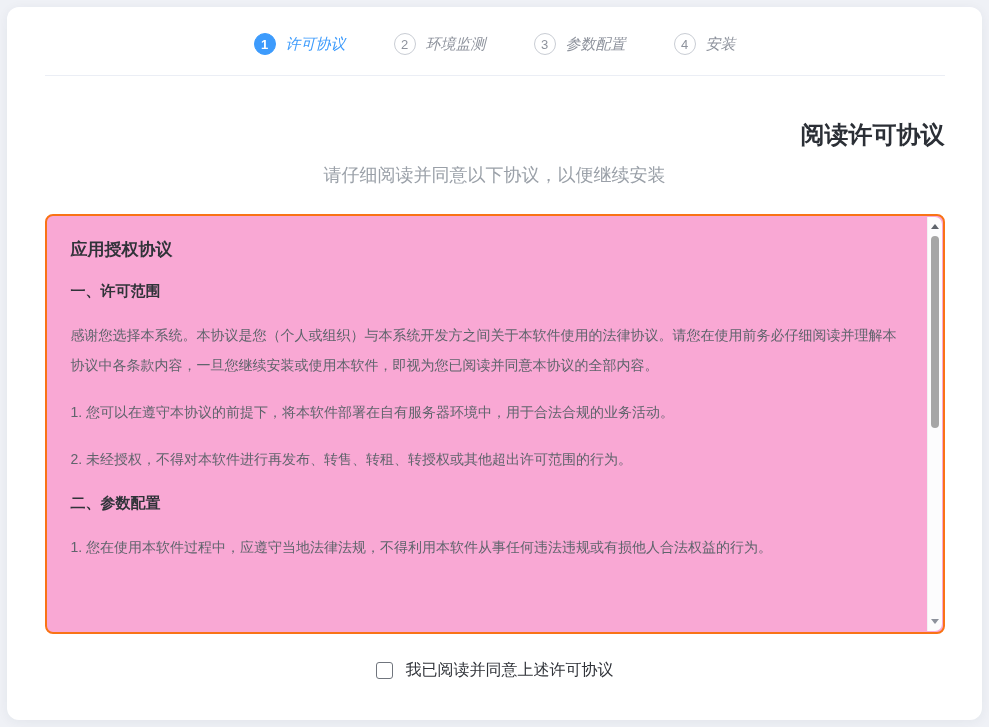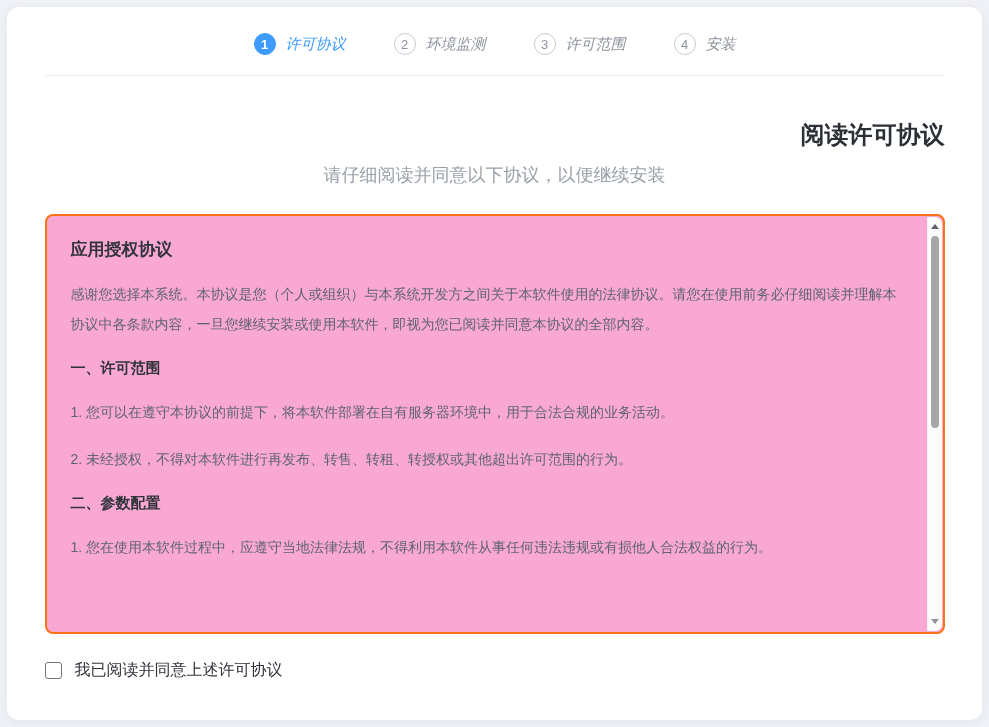--- a/index.html
+++ b/index.html
@@ -65,21 +65,21 @@
     position: absolute; bottom: 7px; left: 3px; width: 0; height: 0;
     border-left: 4px solid transparent; border-right: 4px solid transparent;
     border-top: 5px solid #8d929c;
   }
   .sb-thumb {
     position: absolute; left: 3px; top: 19px; width: 8px; height: 192px;
     background: #a6a6a6; border-radius: 4px;
   }
 
   
-  .agree-row { margin-top: 26px; display: flex; justify-content: flex-start; align-items: center; gap: 13px; }
+  .agree-row { margin-top: 26px; display: flex; justify-content: center; align-items: center; gap: 13px; }
   .agree-checkbox {
     appearance: none; -webkit-appearance: none; margin: 0;
     width: 17px; height: 17px; border: 1.5px solid #70757d; border-radius: 3px;
     background: #ffffff; cursor: pointer;
   }
   .agree-label { font-size: 16px; color: #303339; cursor: pointer; }
 
   
   .actions { margin-top: 40px; display: flex; justify-content: center; }
   .next-button {
@@ -98,38 +98,38 @@
       <div class="step active">
         <span class="step-circle">1</span>
         <span class="step-label">许可协议</span>
       </div>
       <div class="step">
         <span class="step-circle">2</span>
         <span class="step-label">环境监测</span>
       </div>
       <div class="step">
         <span class="step-circle">3</span>
-        <span class="step-label">许可范围</span>
+        <span class="step-label">参数配置</span>
       </div>
       <div class="step">
         <span class="step-circle">4</span>
         <span class="step-label">安装</span>
       </div>
     </div>
 
     <div class="page-header">
       <h1 class="page-title">阅读许可协议</h1>
       <p class="page-subtitle">请仔细阅读并同意以下协议，以便继续安装</p>
     </div>
 
     <div class="license-box">
       <div class="license-content">
         <h2 class="license-heading">应用授权协议</h2>
+        <p class="license-block h">一、许可范围</p>
         <p class="license-block p">感谢您选择本系统。本协议是您（个人或组织）与本系统开发方之间关于本软件使用的法律协议。请您在使用前务必仔细阅读并理解本协议中各条款内容，一旦您继续安装或使用本软件，即视为您已阅读并同意本协议的全部内容。</p>
-        <p class="license-block h">一、许可范围</p>
         <p class="license-block p">1. 您可以在遵守本协议的前提下，将本软件部署在自有服务器环境中，用于合法合规的业务活动。</p>
         <p class="license-block p">2. 未经授权，不得对本软件进行再发布、转售、转租、转授权或其他超出许可范围的行为。</p>
         <p class="license-block h">二、参数配置</p>
         <p class="license-block p">1. 您在使用本软件过程中，应遵守当地法律法规，不得利用本软件从事任何违法违规或有损他人合法权益的行为。</p>
 
       </div>
       <div class="scrollbar">
         <div class="sb-arrow-up"></div>
         <div class="sb-thumb"></div>
         <div class="sb-arrow-down"></div>

